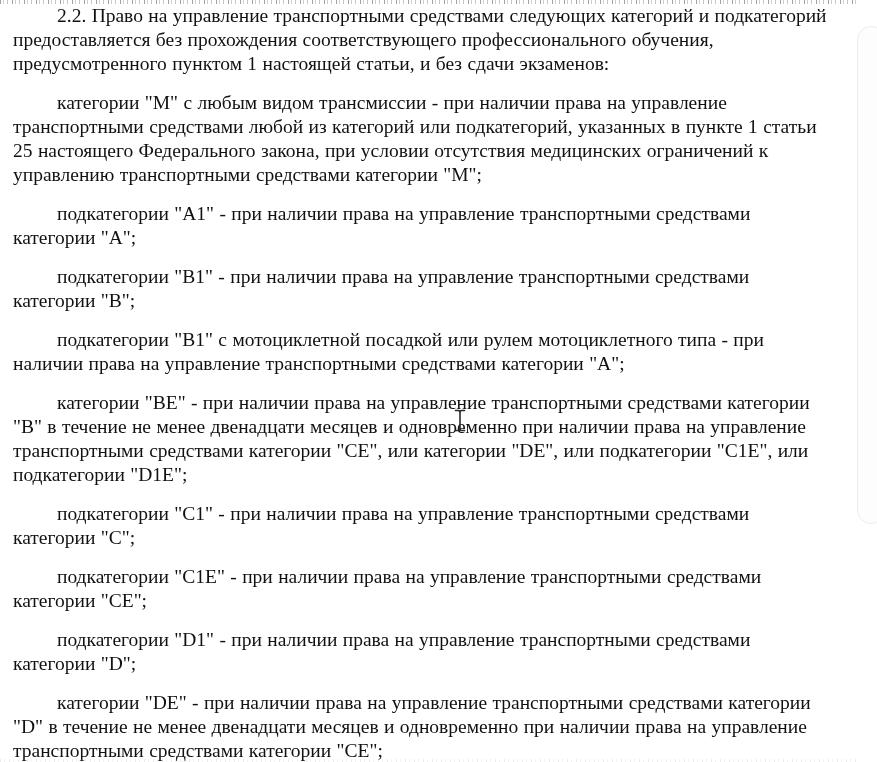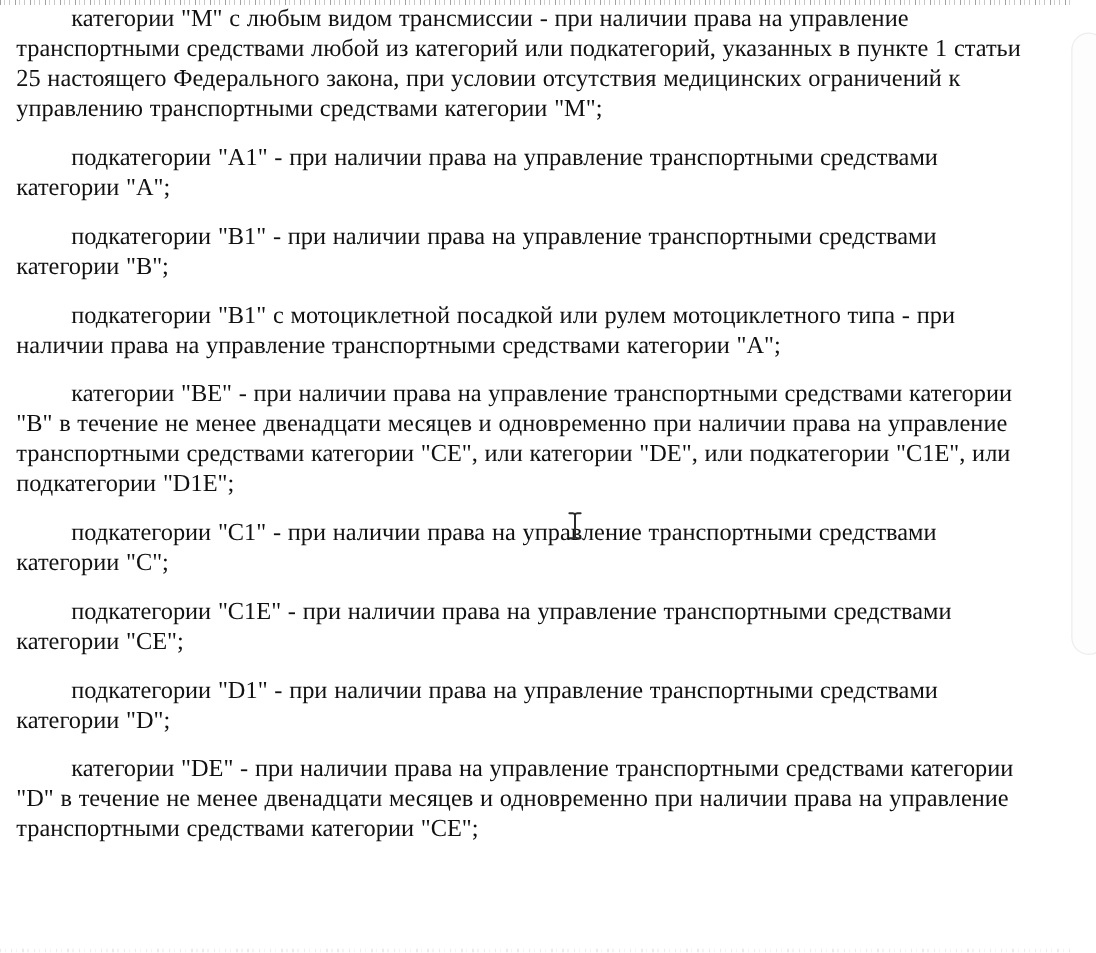--- a/index.html
+++ b/index.html
@@ -68,20 +68,21 @@
     width: 14px;
     height: 23px;
   }
 </style>
 </head>
 <body>
 
 <div class="top-clip"></div>
 
 <main class="content">
+  <p>2.2. Право на управление транспортными средствами следующих категорий и подкатегорий предоставляется без прохождения соответствующего профессионального обучения, предусмотренного пунктом 1 настоящей статьи, и без сдачи экзаменов:</p>
   <p>категории "M" с любым видом трансмиссии - при наличии права на управление транспортными средствами любой из категорий или подкатегорий, указанных в пункте 1 статьи 25 настоящего Федерального закона, при условии отсутствия медицинских ограничений к управлению транспортными средствами категории "M";</p>
   <p>подкатегории "A1" - при наличии права на управление транспортными средствами категории "A";</p>
   <p>подкатегории "B1" - при наличии права на управление транспортными средствами категории "B";</p>
   <p>подкатегории "B1" с мотоциклетной посадкой или рулем мотоциклетного типа - при наличии права на управление транспортными средствами категории "A";</p>
   <p>категории "BE" - при наличии права на управление транспортными средствами категории "B" в течение не менее двенадцати месяцев и одновременно при наличии права на управление транспортными средствами категории "CE", или категории "DE", или подкатегории "C1E", или подкатегории "D1E";</p>
   <p>подкатегории "C1" - при наличии права на управление транспортными средствами категории "C";</p>
   <p>подкатегории "C1E" - при наличии права на управление транспортными средствами категории "CE";</p>
   <p>подкатегории "D1" - при наличии права на управление транспортными средствами категории "D";</p>
   <p>категории "DE" - при наличии права на управление транспортными средствами категории "D" в течение не менее двенадцати месяцев и одновременно при наличии права на управление транспортными средствами категории "CE";</p>
 </main>

